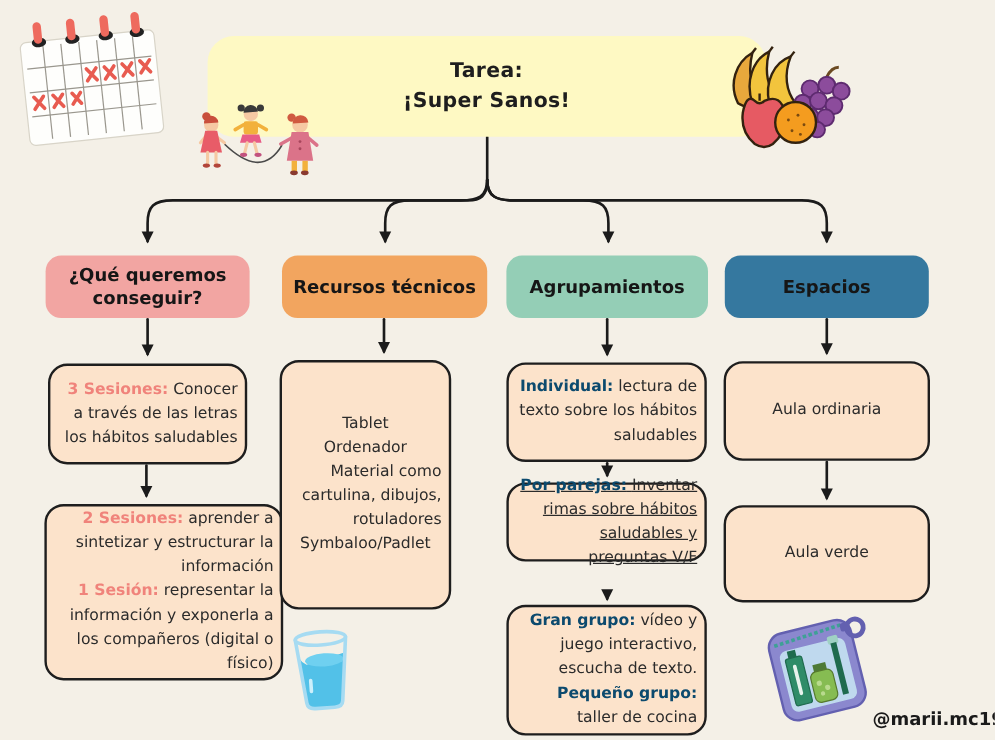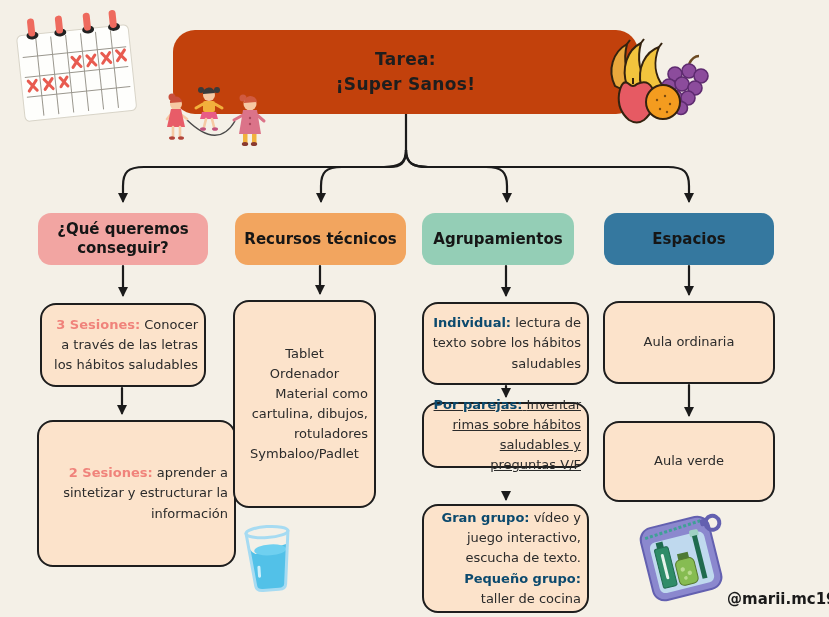--- a/index.html
+++ b/index.html
@@ -12,35 +12,35 @@
     color: #222;
   }
   .abs { position: absolute; }
 
   
   #connectors { position: absolute; left: 0; top: 0; z-index: 0; pointer-events: none; }
 
   
   .title-box {
     left: 173px; top: 30px; width: 465px; height: 84px;
-    background: #c2410c; border-radius: 22px;
+    background: #fef9c3; border-radius: 22px;
     display: flex; flex-direction: column; justify-content: center; align-items: center;
     z-index: 1; text-align: center;
   }
   .title-box .t-line { font-weight: bold; font-size: 17px; line-height: 25px; color: #1e1e1e; letter-spacing: .3px; }
 
   
   .cat-header {
     top: 213px; height: 52px; border-radius: 13px; z-index: 1;
     display: flex; align-items: center; justify-content: center; text-align: center;
     font-weight: bold; font-size: 15px; line-height: 19px; color: #161616; padding: 2px 8px;
   }
   .hdr-1 { left: 38px;  width: 170px; background: #F2A5A2; }
   .hdr-2 { left: 235px; width: 171px; background: #F2A55F; }
-  .hdr-3 { left: 422px; width: 152px; background: #94CEB6; }
+  .hdr-3 { left: 422px; width: 168px; background: #94CEB6; }
   .hdr-4 { left: 604px; width: 170px; background: #35789F; }
 
   
   .node {
     background: #FCE3CB; border: 2px solid #1E1E1E; border-radius: 16px;
     display: flex; flex-direction: column; justify-content: center; align-items: center;
     text-align: right; z-index: 1;
     font-size: 13px; line-height: 1.55; color: #2b2b2b; padding: 4px 6px;
   }
   .kw { font-weight: bold; }
@@ -109,20 +109,24 @@
   <div>
     <span class="kw kw-salmon">3 Sesiones:</span>
     <span>Conocer a través de las letras los hábitos saludables</span>
   </div>
 </div>
 <div class="abs node c1b2">
   <div>
     <span class="kw kw-salmon">2 Sesiones:</span>
     <span>aprender a sintetizar y estructurar la información</span>
   </div>
+  <div>
+    <span class="kw kw-salmon">1 Sesión:</span>
+    <span>representar la información y exponerla a los compañeros (digital o físico)</span>
+  </div>
 </div>
 
 <div class="abs node c2b1">
   <div>Tablet</div>
   <div>Ordenador</div>
   <div>Material como cartulina, dibujos, rotuladores</div>
   <div>Symbaloo/Padlet</div>
 </div>
 
 <div class="abs node c3b1">

